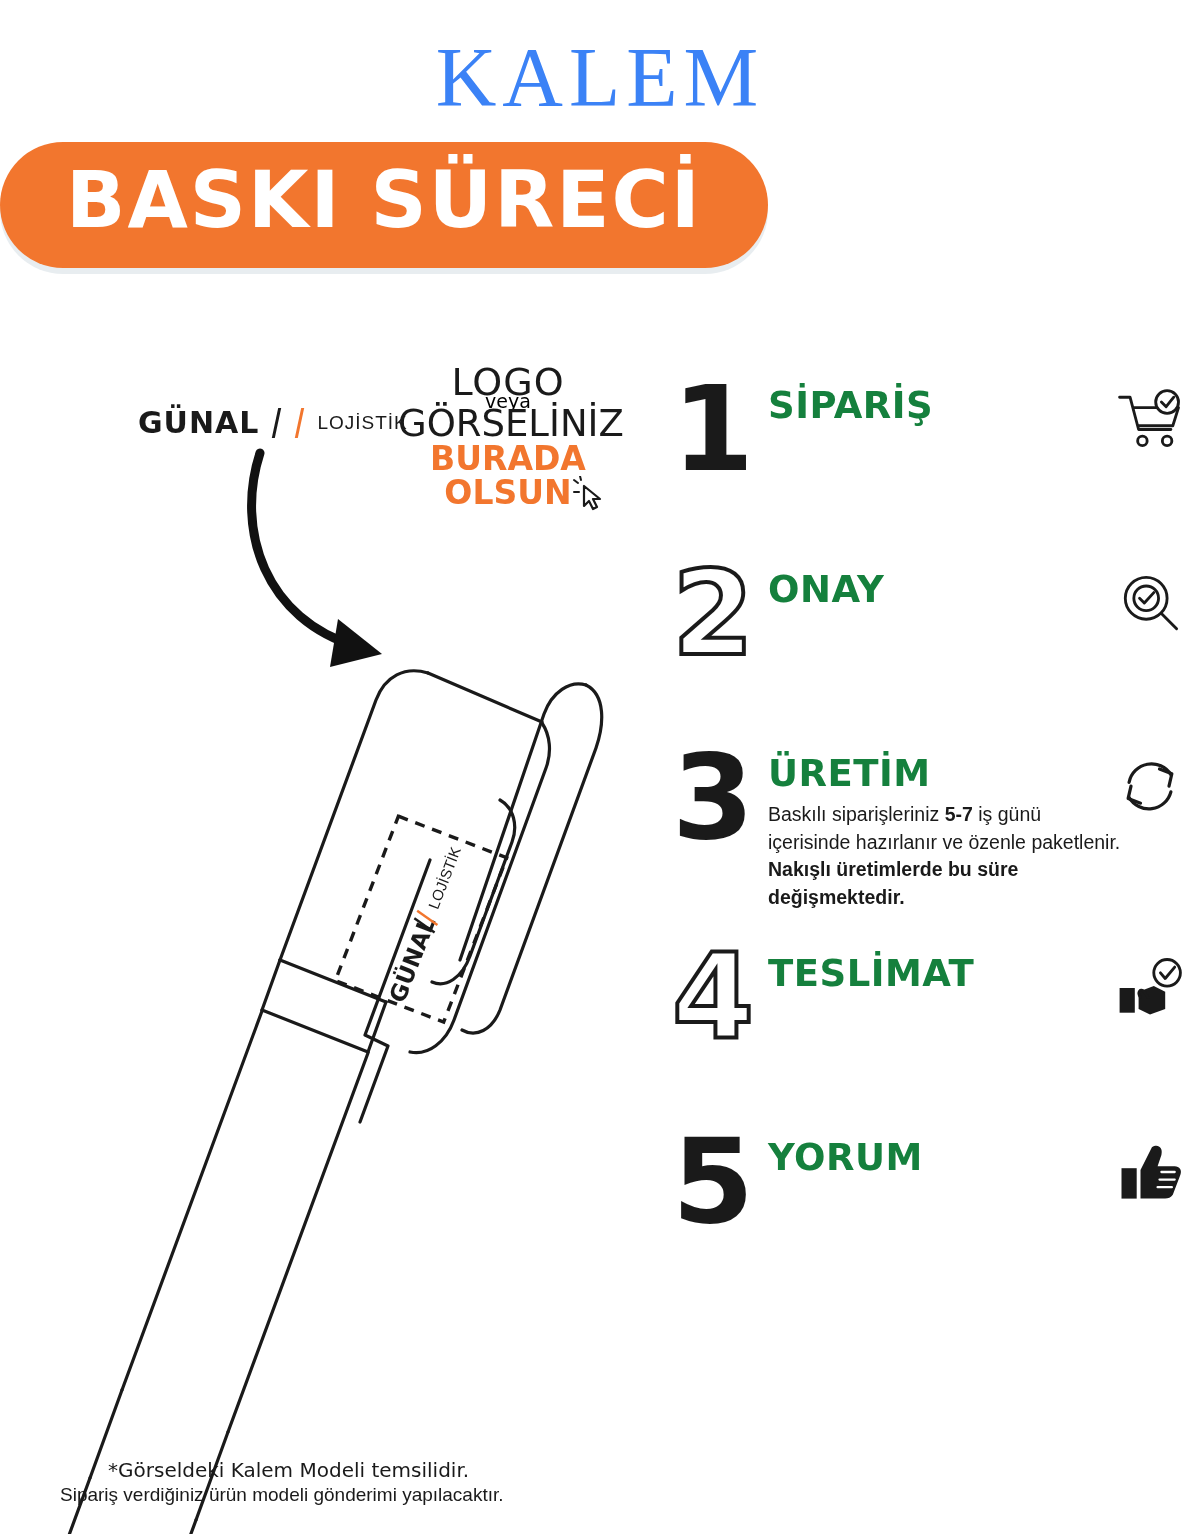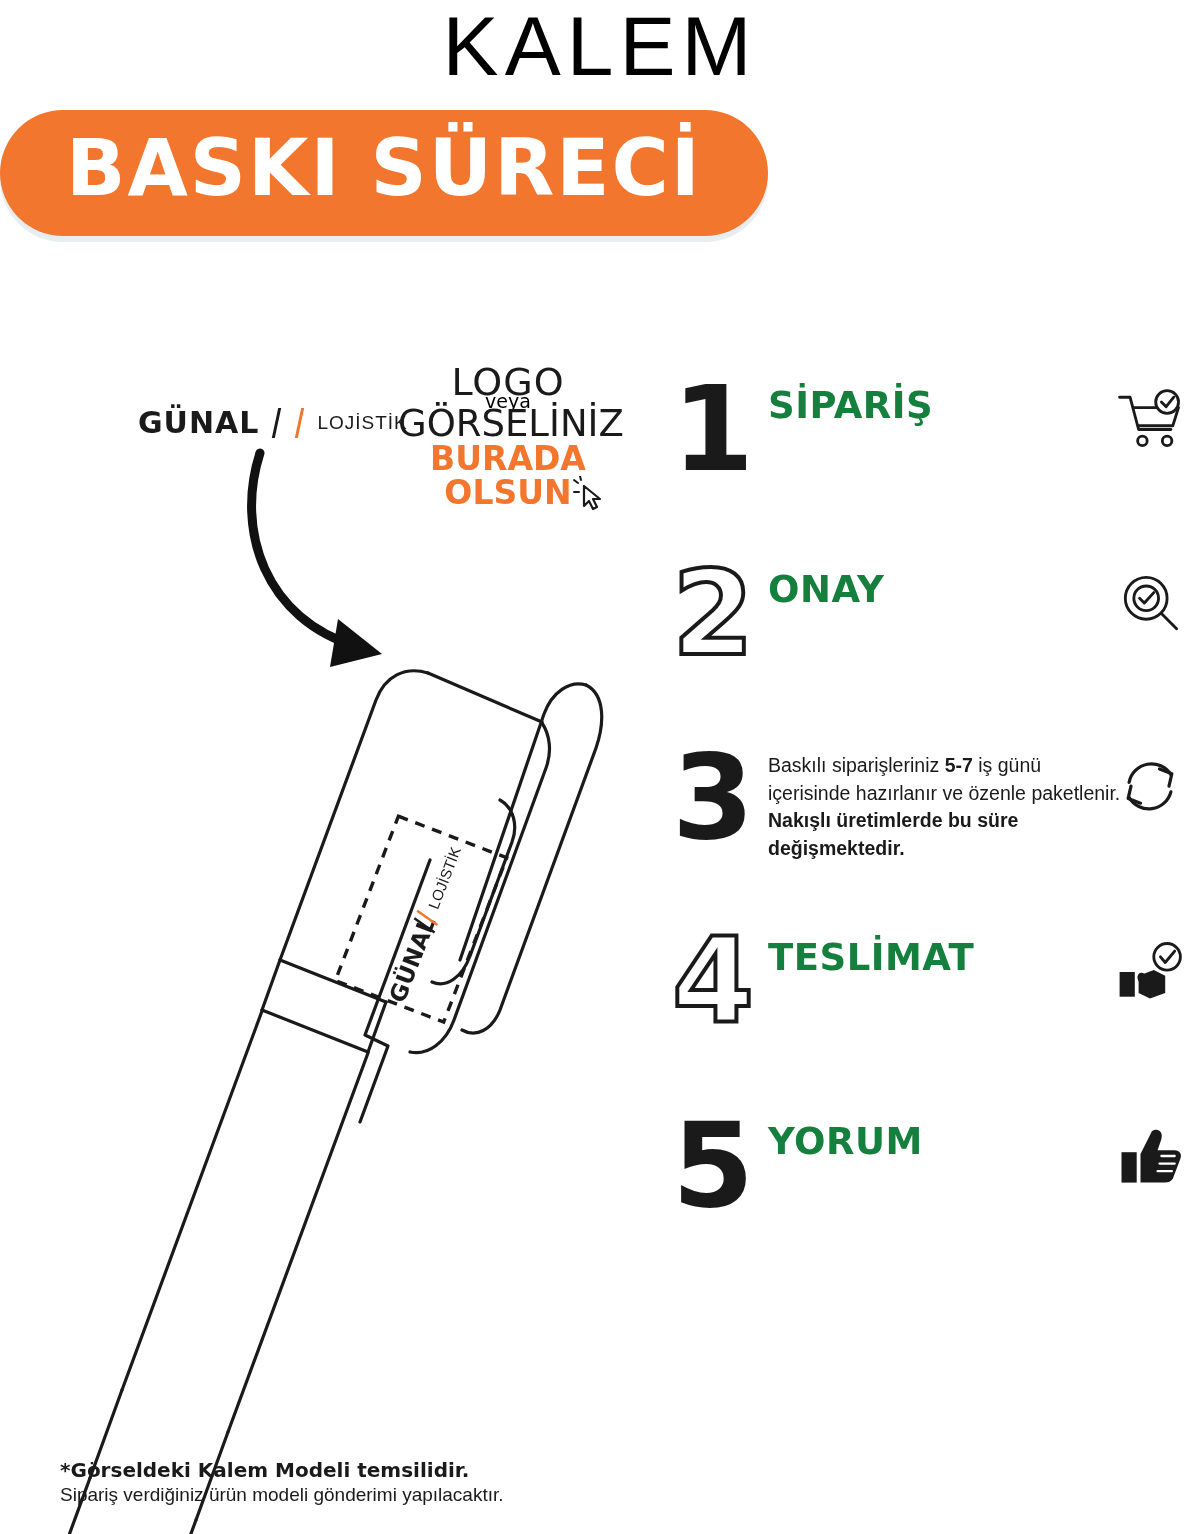--- a/index.html
+++ b/index.html
@@ -18,26 +18,26 @@
 
   
   .header {
     position: absolute;
     top: 0;
     left: 0;
     width: 1200px;
     text-align: center;
   }
   .title-main {
-    font-family: Liberation Sans, sans-serif;
+    font-family: Liberation Serif, serif;
     font-weight: 400;
     font-size: 84px;
     letter-spacing: 6px;
-    color: #000000;
-    margin-top: 4px;
+    color: #3b82f6;
+    margin-top: 36px;
     line-height: 1;
   }
   .title-pill-wrap {
     margin-top: 22px;
     display: flex;
     justify-content: flex-start;
   }
   .title-pill {
     background: #F2762E;
     color: #ffffff;
@@ -192,23 +192,24 @@
 
   
   .footer {
     position: absolute;
     left: 60px;
     bottom: 28px;
     width: 700px;
   }
   .footer-strong {
     font-family: "DejaVu Sans", sans-serif;
-    font-weight: bold;
+    font-weight: normal;
     font-size: 20px;
     color: #1a1a1a;
+    margin-left: 48px;
   }
   .footer-sub {
     font-family: "Liberation Sans", sans-serif;
     font-size: 19px;
     color: #1a1a1a;
     margin-top: 2px;
   }
 </style>
 </head>
 <body>
@@ -325,20 +326,21 @@
         <circle cx="36" cy="34" r="13"></circle>
         <path d="M29 34 L34 39 L44 28"></path>
         <path d="M52 50 L68 66"></path>
       </g>
     </svg>
   </div>
 
   <div class="step">
     <div class="step-num">3</div>
     <div class="step-body">
+      <div class="step-title">ÜRETİM</div>
       <div class="step-text"><span>Baskılı siparişleriniz </span><b>5-7</b><span> iş günü içerisinde hazırlanır ve özenle paketlenir. </span><b>Nakışlı üretimlerde bu süre değişmektedir.</b></div>
     </div>
     <svg class="step-icon" viewBox="0 0 80 80">
       <g fill="none" stroke="#1a1a1a" stroke-width="3.4" stroke-linecap="round" stroke-linejoin="round">
         <path d="M62 26 A24 24 0 0 0 18 34"></path>
         <path d="M50 20 L63 25 L60 38"></path>
         <path d="M18 50 A24 24 0 0 0 62 44"></path>
         <path d="M30 56 L17 51 L20 38"></path>
       </g>
     </svg>

